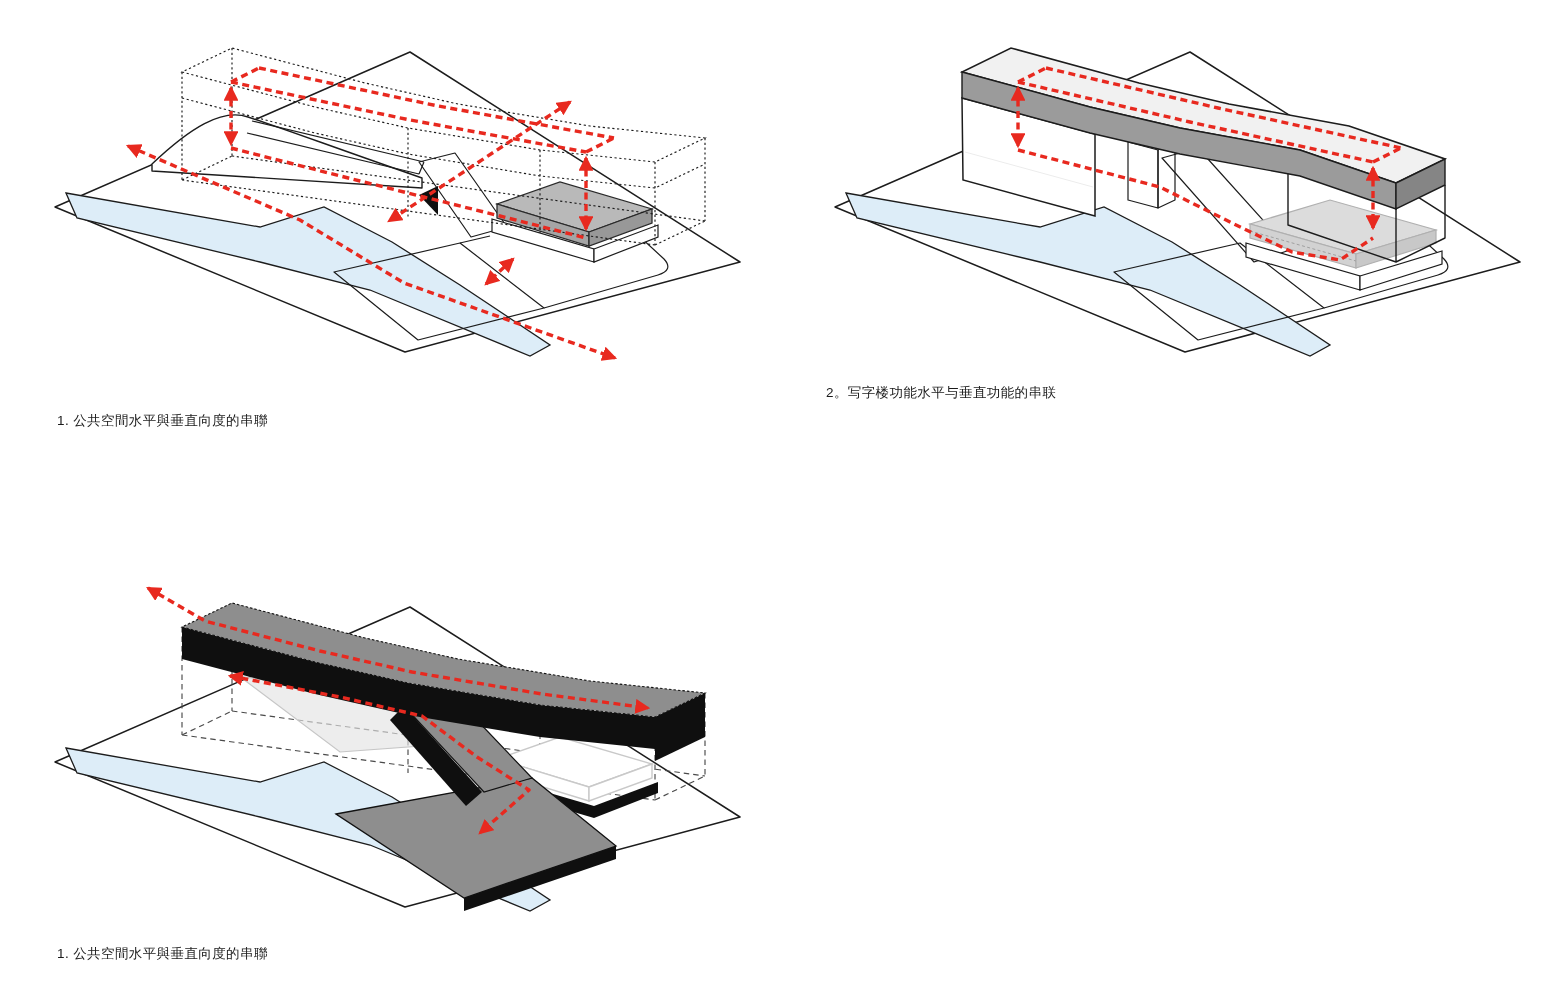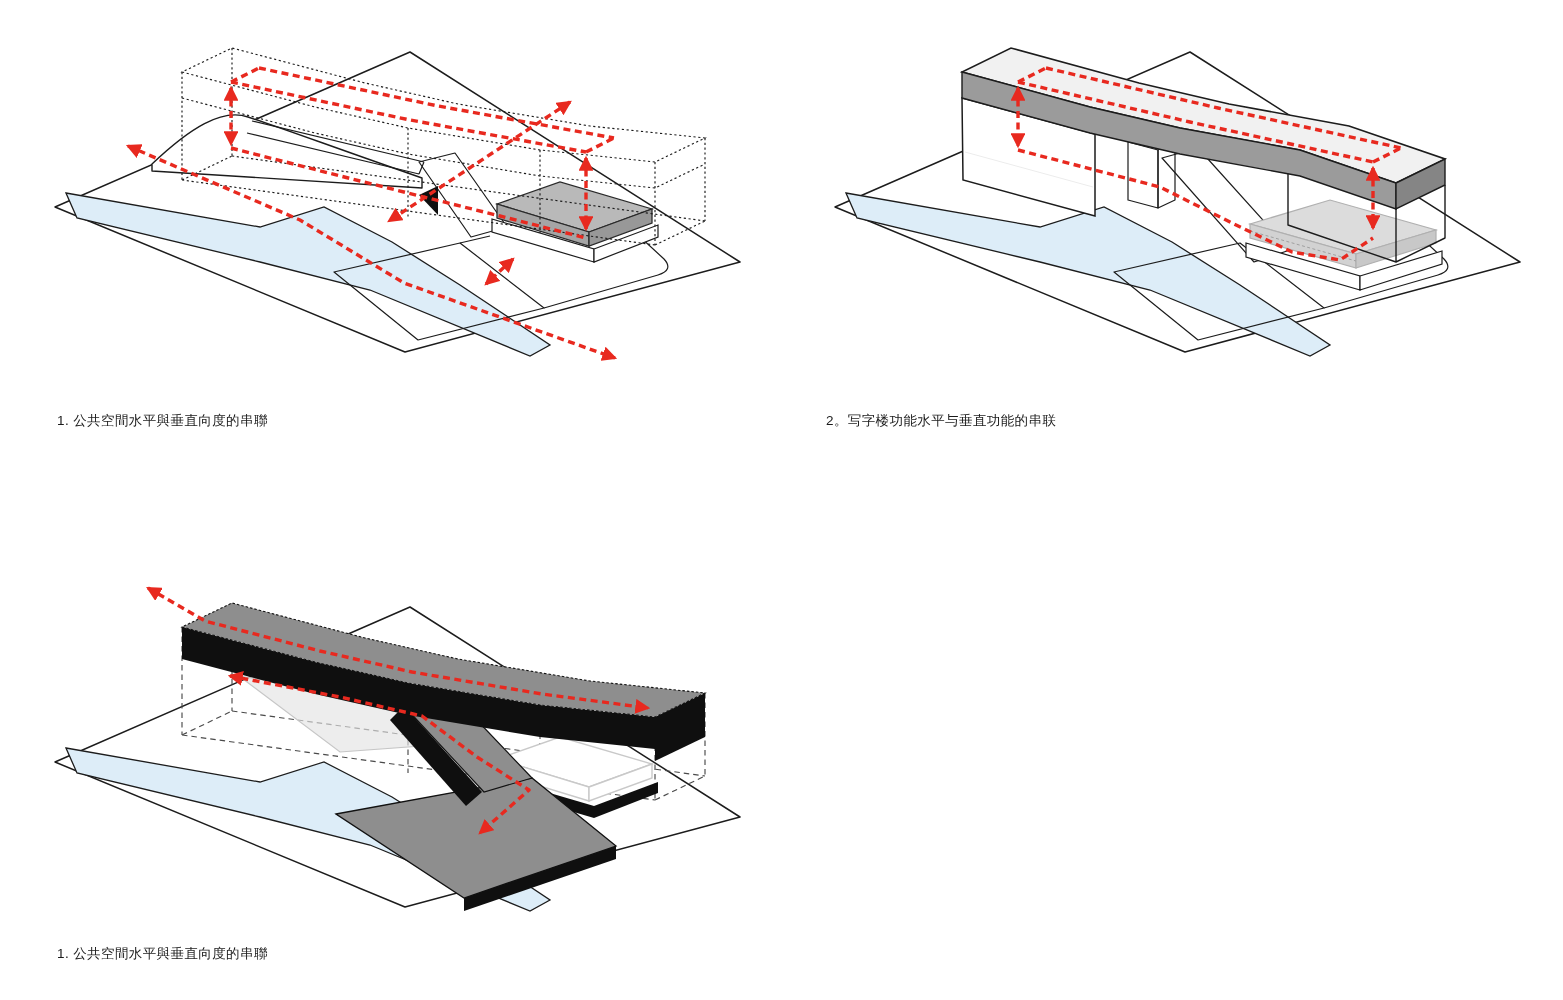--- a/index.html
+++ b/index.html
@@ -164,16 +164,16 @@
         <polygon points="182,627 315,662 408,683 540,705 655,717 705,693 590,681 458,659 365,638 232,603" fill="#8e8e8e" stroke="#111" stroke-width="1.1" stroke-dasharray="2.5 2"></polygon>
       </g>
       <g>
         <path class="red" marker-start="url(#ah)" marker-end="url(#ah)" d="M 148,588 L 205,621 L 320,651 L 412,672 L 542,694 L 648,708"></path>
         <path class="red" marker-start="url(#ah)" marker-end="url(#ah)" d="M 230,676 L 340,697 L 422,716 L 477,757 L 529,790 L 480,833"></path>
       </g>
     </svg>
   </figure>
 
   <div class="caption" style="left:57px;top:412px">1. 公共空間水平與垂直向度的串聯</div>
-  <div class="caption" style="left:826px;top:412px">2。写字楼功能水平与垂直功能的串联</div>
+  <div class="caption" style="left:826px;top:384px">2。写字楼功能水平与垂直功能的串联</div>
   <div class="caption" style="left:57px;top:945px">1. 公共空間水平與垂直向度的串聯</div>
 
 </div>
 
 </body></html>

